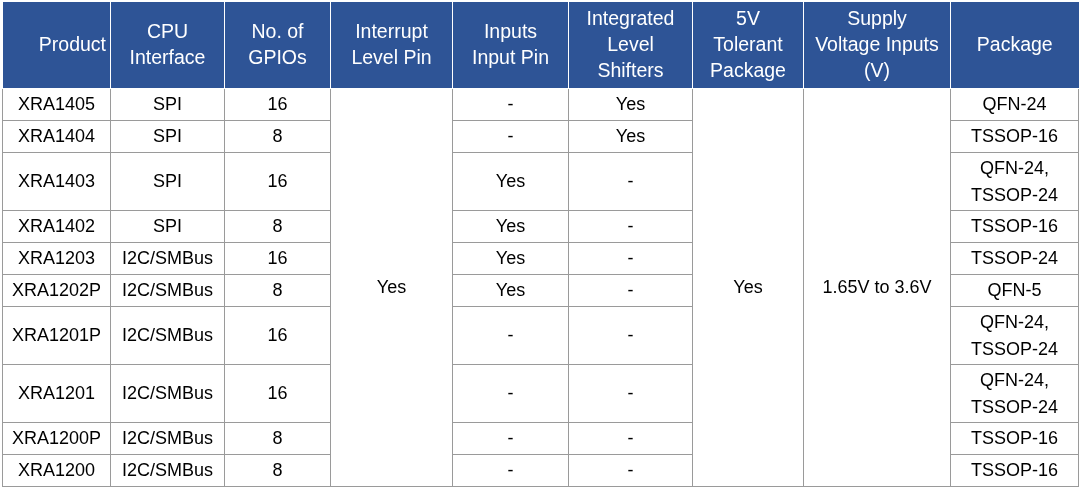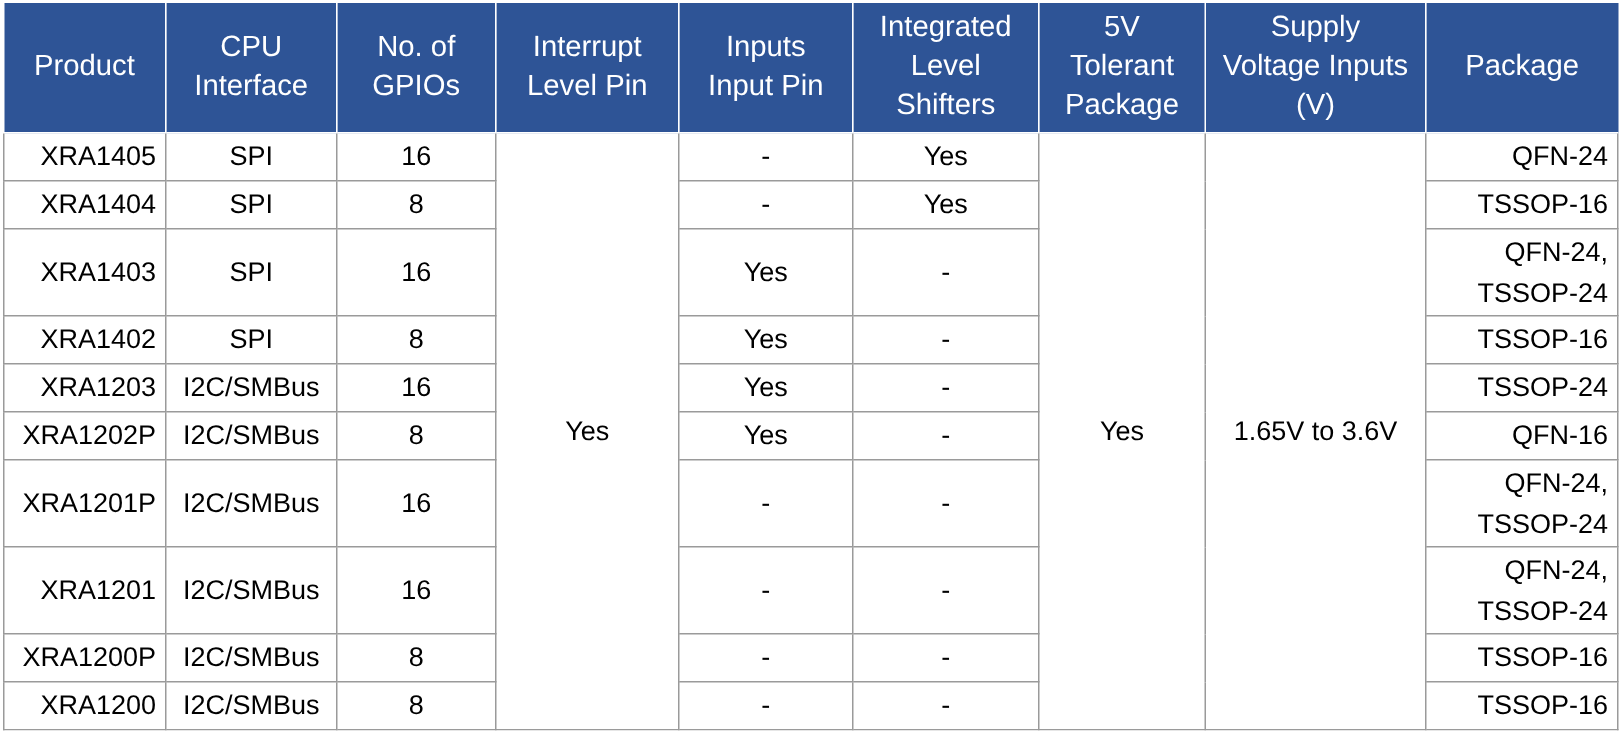--- a/index.html
+++ b/index.html
@@ -40,36 +40,36 @@
     font-weight: normal;
     line-height: 1.33;
     text-align: center;
     vertical-align: middle;
     height: 86px;
     padding: 0 4px;
     border: 1px solid #ffffff;
     border-top: 0;
     white-space: pre-line;
   }
-  #product-table thead th:first-child { border-left: 0; }
+  #product-table thead th:first-child { border-left: 0; text-align: right; }
   #product-table thead th:last-child  { border-right: 0; }
 
   
   #product-table tbody td {
     font-size: 18px;
     color: #000000;
     border: 1px solid #9a9a9a;
     padding: 0 6px;
     vertical-align: middle;
     text-align: center;
     line-height: 1.45;
     background: #ffffff;
     white-space: pre-line;
   }
-  #product-table tbody td.left  { text-align: right; }
+  #product-table tbody td.left  { text-align: center; }
   #product-table tbody td.merge { vertical-align: middle; text-align: center; }
 
   #product-table tbody tr.r1 td { height: 31px; }
   #product-table tbody tr.r2 td { height: 57px; }
 </style>
 </head>
 <body>
 
 <table id="product-table">
   <colgroup>
@@ -150,21 +150,21 @@
         <td>Yes</td>
         <td>-</td>
         <td class="left">TSSOP-24</td>
       </tr>
       <tr class="r1">
         <td class="left">XRA1202P</td>
         <td>I2C/SMBus</td>
         <td>8</td>
         <td>Yes</td>
         <td>-</td>
-        <td class="left">QFN-16</td>
+        <td class="left">QFN-5</td>
       </tr>
       <tr class="r2">
         <td class="left">XRA1201P</td>
         <td>I2C/SMBus</td>
         <td>16</td>
         <td>-</td>
         <td>-</td>
         <td class="left">QFN-24,
 TSSOP-24</td>
       </tr>

